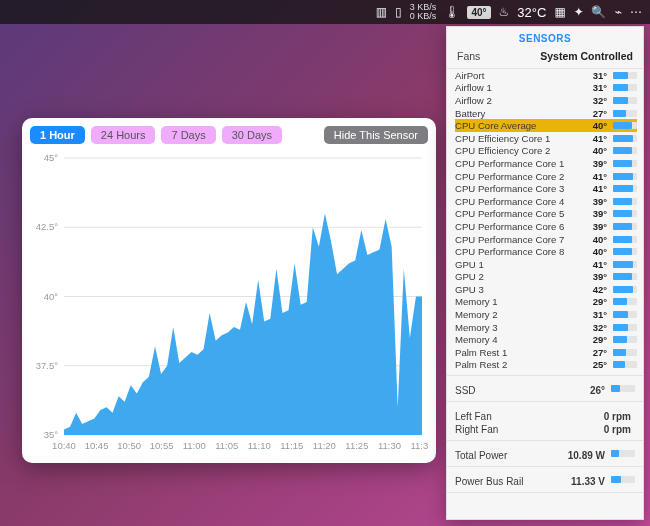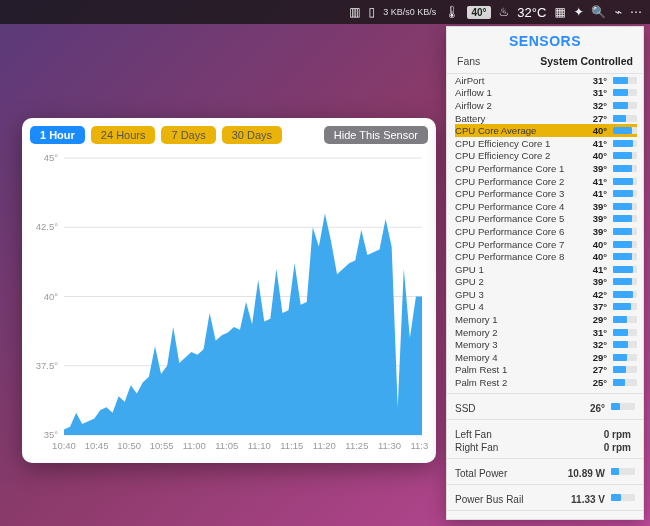--- a/index.html
+++ b/index.html
@@ -1,35 +1,35 @@
 <!DOCTYPE html>
 <html><head>
 <meta charset="utf-8">
 <style>
   html,body{margin:0;padding:0;width:650px;height:526px;overflow:hidden;font-family:-apple-system,"Helvetica Neue",Arial,sans-serif;}
   body{background:linear-gradient(135deg,#5a3a7a 0%,#8a3a6a 45%,#c04a9a 100%);}
   
   .menubar{position:absolute;left:0;right:0;top:0;height:24px;background:rgba(20,20,20,.78);color:#fff;display:flex;justify-content:flex-end;align-items:center;font-size:10px;gap:8px;padding:0 8px;}
-  .menubar .mb-item{display:flex;flex-direction:row;align-items:flex-end;line-height:9px;font-size:9px;color:#ddd;}
+  .menubar .mb-item{display:flex;flex-direction:column;align-items:flex-end;line-height:9px;font-size:9px;color:#ddd;}
   .menubar .mb-glyph{font-size:12px;color:#eee;}
   .menubar .badge{background:#d9d9d9;color:#222;font-weight:700;border-radius:2px;padding:1px 4px;font-size:10px;}
   
   .chart-card{position:absolute;left:22px;top:118px;width:414px;height:345px;background:#fff;border-radius:10px;box-shadow:0 6px 24px rgba(0,0,0,.35);}
   .seg-row{display:flex;gap:6px;padding:8px 8px 6px 8px;align-items:center;}
-  .seg{flex:none;border-radius:5px;background:#eab308;color:#555;font-size:11px;padding:3px 10px;cursor:pointer;}
+  .seg{flex:none;border-radius:5px;background:#f0abfc;color:#555;font-size:11px;padding:3px 10px;cursor:pointer;}
   .seg.active{background:#1a8cff;color:#fff;font-weight:600;}
   .seg-spacer{flex:1;}
   .hide-btn{background:#7d7d82;color:#fff;border-radius:5px;font-size:11px;padding:3px 10px;cursor:pointer;}
   .chart-area{position:absolute;left:8px;right:8px;top:34px;bottom:8px;}
   .chart-svg{position:absolute;inset:0;}
   .axis-lbl{fill:#9a9a9a;font-size:9.5px;}
   .grid-line{stroke:#e2e2e2;stroke-width:1;}
   
   .panel{position:absolute;right:6px;top:26px;width:196px;bottom:6px;background:#f6f6f7;border:1px solid #dcdcdc;box-shadow:0 4px 18px rgba(0,0,0,.3);}
-  .panel-title{text-align:center;color:#2a8cff;font-size:14px;font-weight:700;letter-spacing:.5px;padding:6px 0 4px;}
+  .panel-title{text-align:center;color:#2a8cff;font-size:10px;font-weight:700;letter-spacing:.5px;padding:6px 0 4px;}
   .fans-row{display:flex;justify-content:space-between;padding:2px 10px 6px;font-size:10.5px;color:#444;border-bottom:1px solid #e2e2e2;}
   .fans-row .r{font-weight:700;color:#222;}
   .sensor-list{padding:0 6px 0 8px;}
   .srow{display:flex;align-items:center;font-size:9.6px;color:#3a3a3a;height:12.6px;}
   .srow.sel{background:#eab308;}
   .srow .nm{flex:1;white-space:nowrap;overflow:hidden;text-overflow:ellipsis;}
   .srow .val{width:34px;text-align:right;font-weight:700;color:#222;padding-right:4px;font-size:9.5px;}
   .srow .bar{width:24px;height:7px;background:#e4e4e4;border-radius:1px;margin-left:2px;position:relative;}
   .srow .bar i{position:absolute;left:0;top:0;bottom:0;background:#3aa8ff;border-radius:1px;}
   .section-gap{height:6px;border-top:1px solid #e2e2e2;margin:4px 0 2px;}
@@ -226,27 +226,20 @@
         </span>
       </div>
       <div class="srow">
         <span class="nm">GPU 3</span>
         <span class="val">42°</span>
         <span class="bar">
           <i style="width:84%"></i>
         </span>
       </div>
       <div class="srow">
-        <span class="nm">GPU 4</span>
-        <span class="val">37°</span>
-        <span class="bar">
-          <i style="width:74%"></i>
-        </span>
-      </div>
-      <div class="srow">
         <span class="nm">Memory 1</span>
         <span class="val">29°</span>
         <span class="bar">
           <i style="width:58%"></i>
         </span>
       </div>
       <div class="srow">
         <span class="nm">Memory 2</span>
         <span class="val">31°</span>
         <span class="bar">

